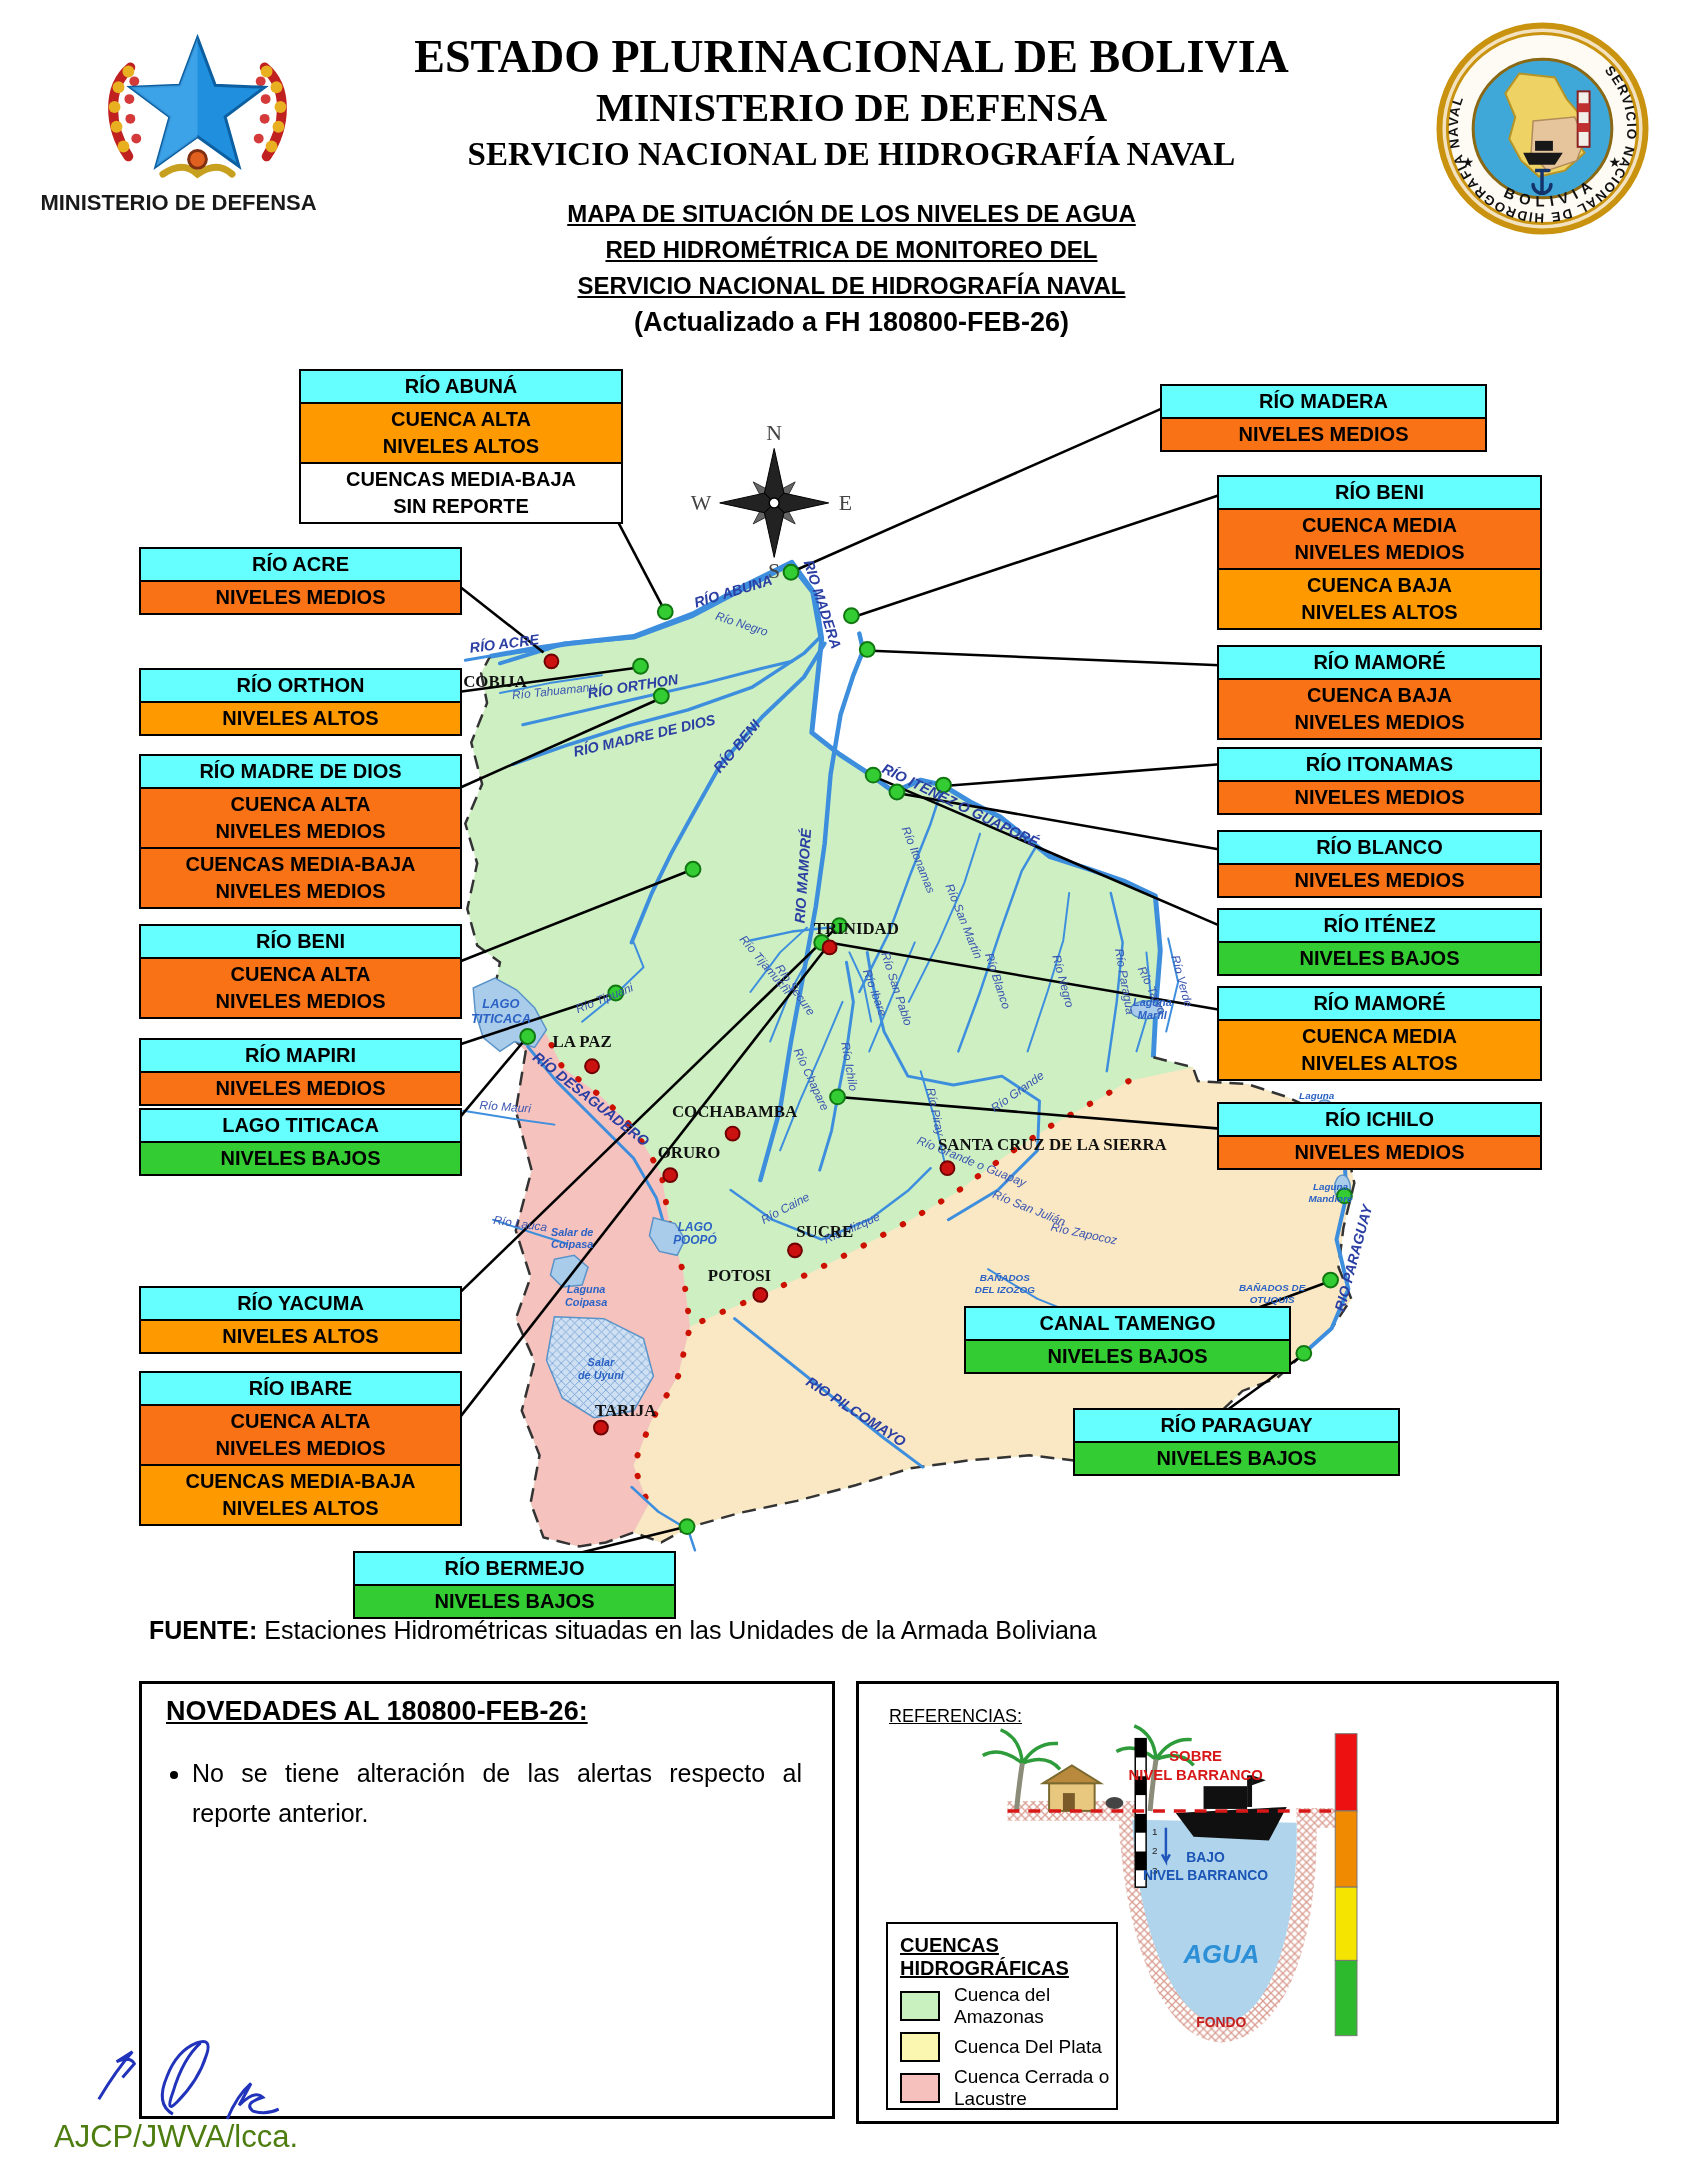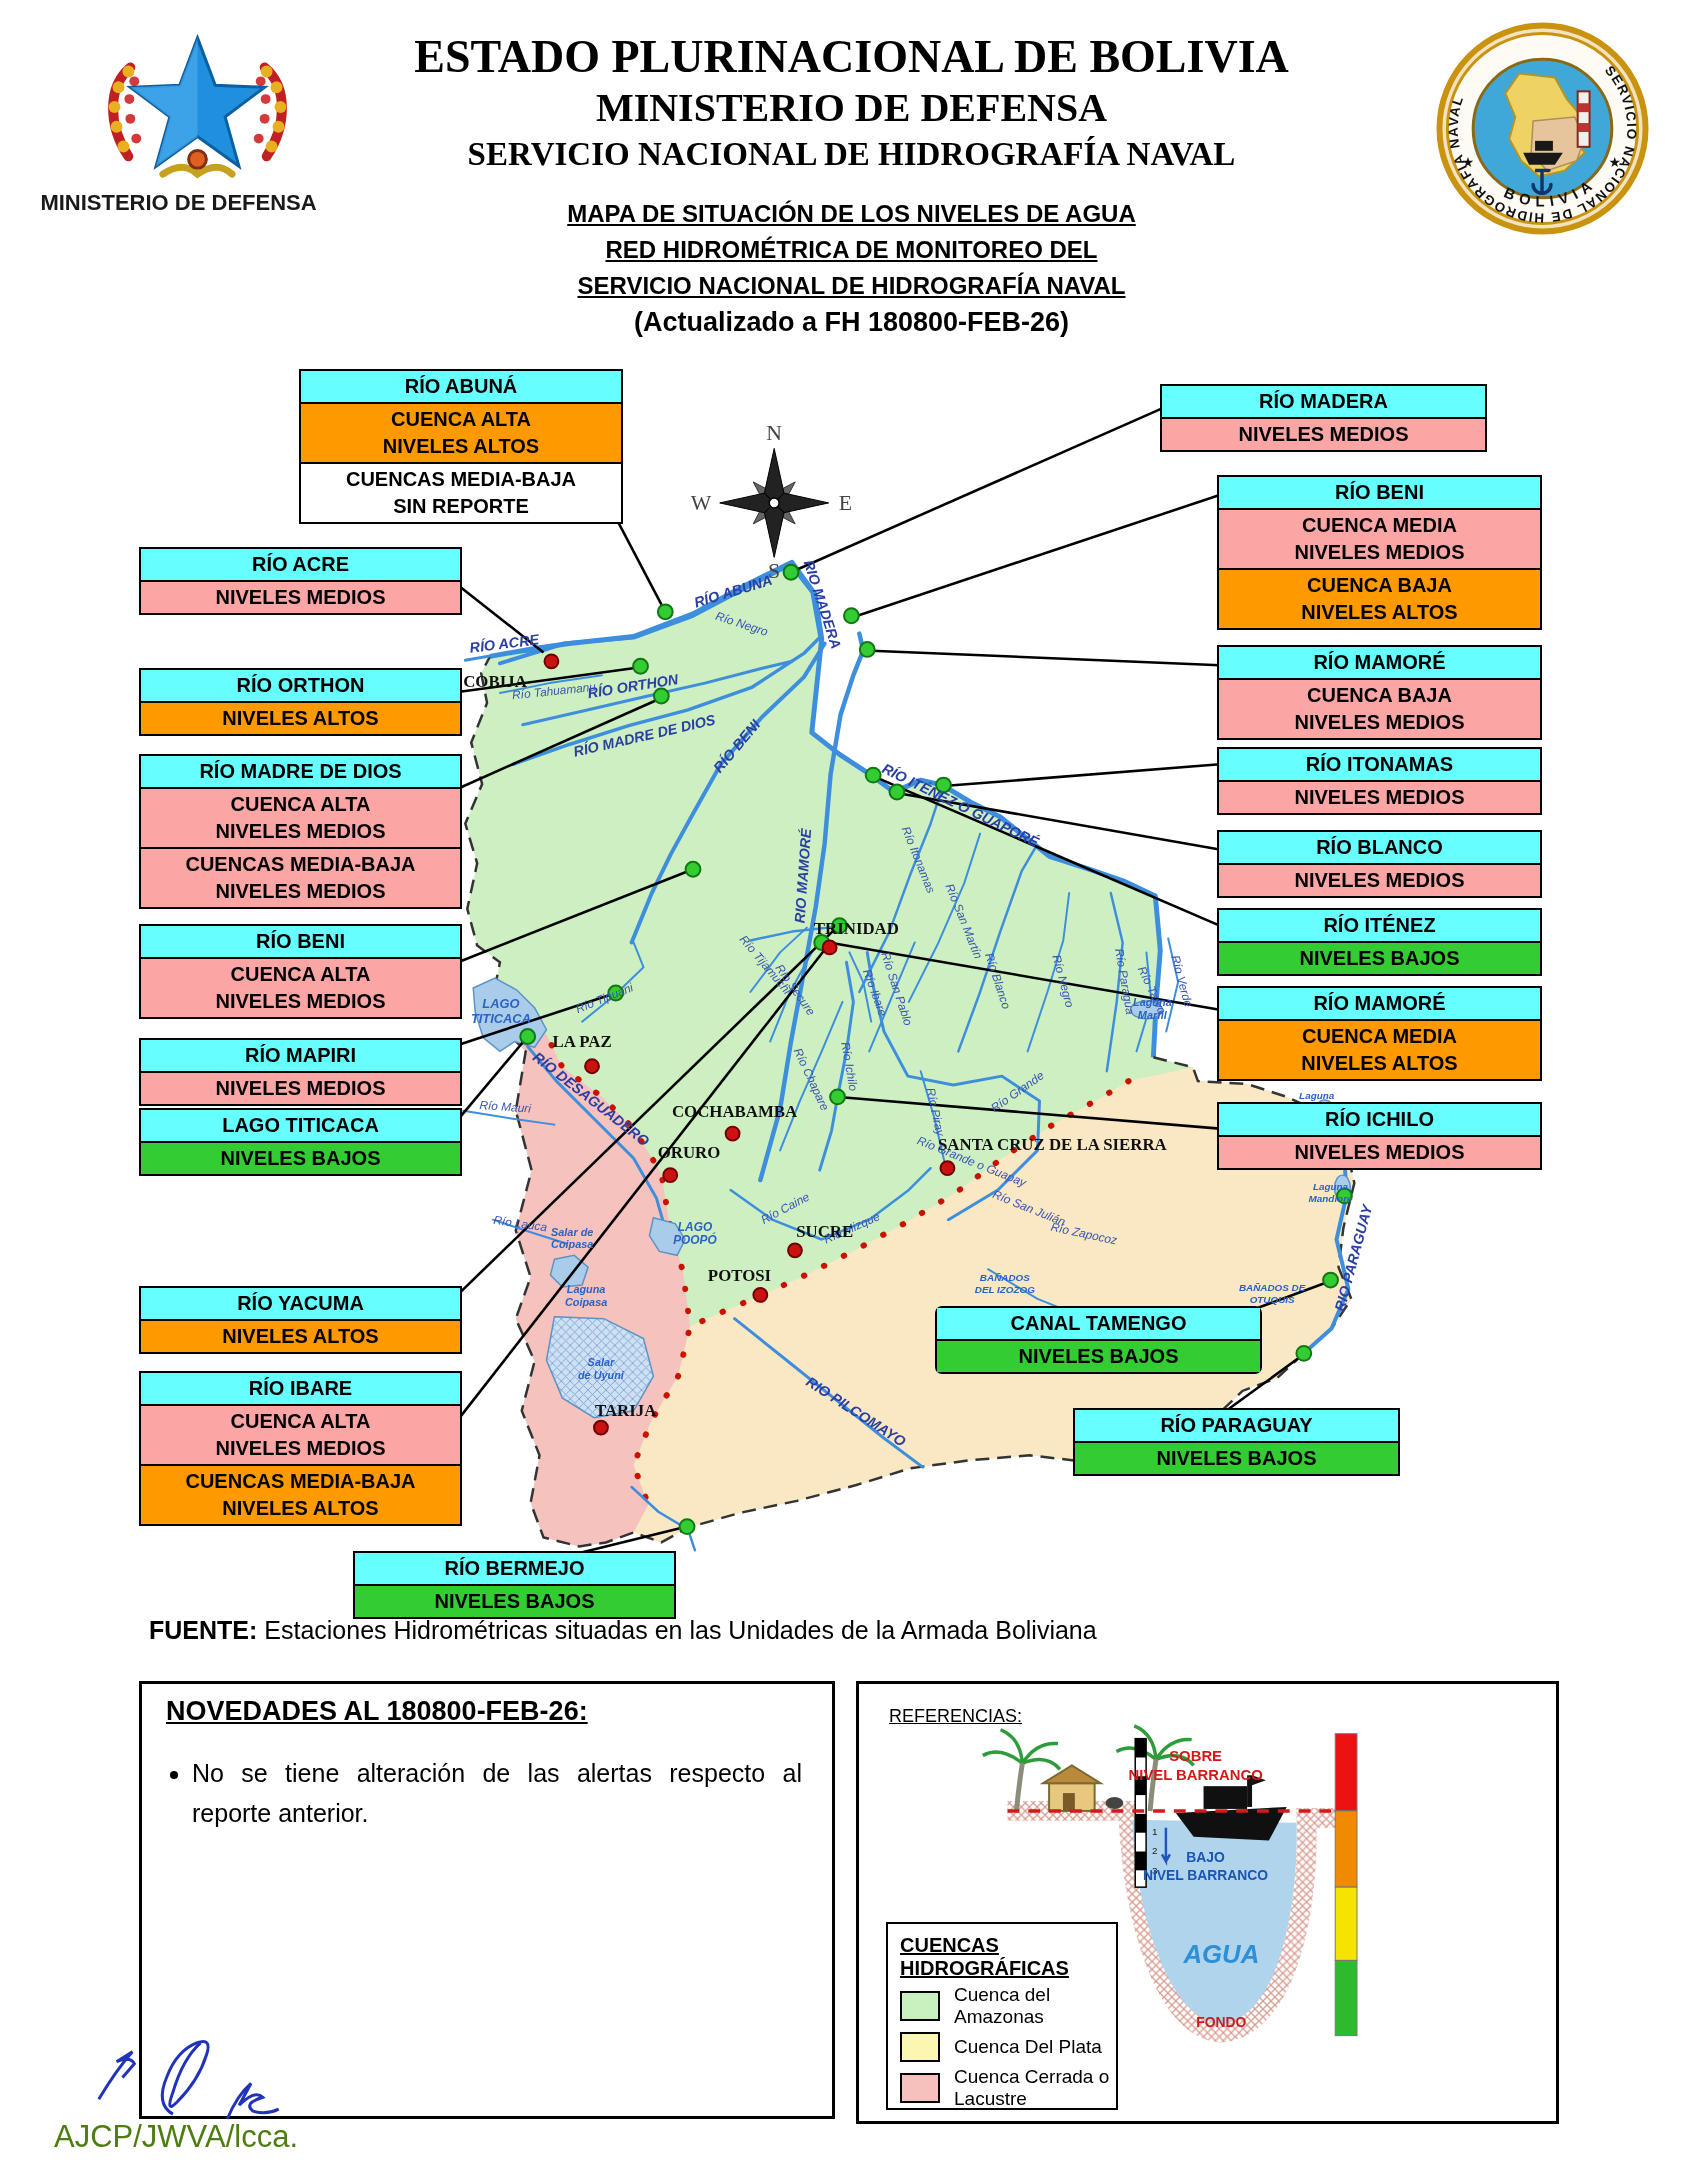--- a/index.html
+++ b/index.html
@@ -13,21 +13,21 @@
   #subtitle{position:absolute;left:317px;top:196px;width:1069px;text-align:center;z-index:3;}
   .sub{font-weight:bold;font-size:24px;line-height:36px;color:#000;text-decoration:underline;}
   .subdate{font-weight:bold;font-size:27px;line-height:36px;color:#000;}
   #mindef-caption{position:absolute;left:30px;top:190px;width:297px;text-align:center;
         font-weight:bold;font-size:22px;color:#1a1a1a;z-index:3;}
   
   .callout{position:absolute;border:2.5px solid #000;z-index:2;background:#fff;}
   .c-row{border-top:2px solid #000;text-align:center;font-weight:bold;font-size:20px;line-height:27px;
          padding:2px 4px;color:#000;}
   .c-row:first-child{border-top:none;}
-  .bg-h{background:#66FFFF;} .bg-y{background:#fca5a5;} .bg-o{background:#FF9900;}
+  .bg-h{background:#66FFFF;} .bg-y{background:#f97316;} .bg-o{background:#FF9900;}
   .bg-g{background:#33CC33;} .bg-w{background:#FFFFFF;}
   
   #map-layer{position:absolute;left:0;top:0;z-index:1;}
   
   #fuente{position:absolute;left:149px;top:1616px;font-size:25px;color:#000;z-index:3;}
   #fuente b{font-weight:bold;}
   
   #novedades{position:absolute;left:139px;top:1681px;width:690px;height:432px;border:3px solid #000;z-index:3;}
   #novedades .nv-title{margin:12px 0 0 24px;font-weight:bold;font-size:27px;text-decoration:underline;}
   #novedades ul{margin:26px 20px 0 30px;padding:0 10px 0 20px;}
@@ -449,21 +449,21 @@
         </div>
       </div>
       <div class="callout" style="left: 1217px; top: 1102px; width: 321px;">
         <div class="c-row bg-h">
           <div>RÍO ICHILO</div>
         </div>
         <div class="c-row bg-y">
           <div>NIVELES MEDIOS</div>
         </div>
       </div>
-      <div class="callout" style="left: 935px; top: 1306px; width: 323px; border-radius: 7px;">
+      <div class="callout" style="left: 964px; top: 1306px; width: 323px;">
         <div class="c-row bg-h">
           <div>CANAL TAMENGO</div>
         </div>
         <div class="c-row bg-g">
           <div>NIVELES BAJOS</div>
         </div>
       </div>
       <div class="callout" style="left: 1073px; top: 1408px; width: 323px;">
         <div class="c-row bg-h">
           <div>RÍO PARAGUAY</div>

